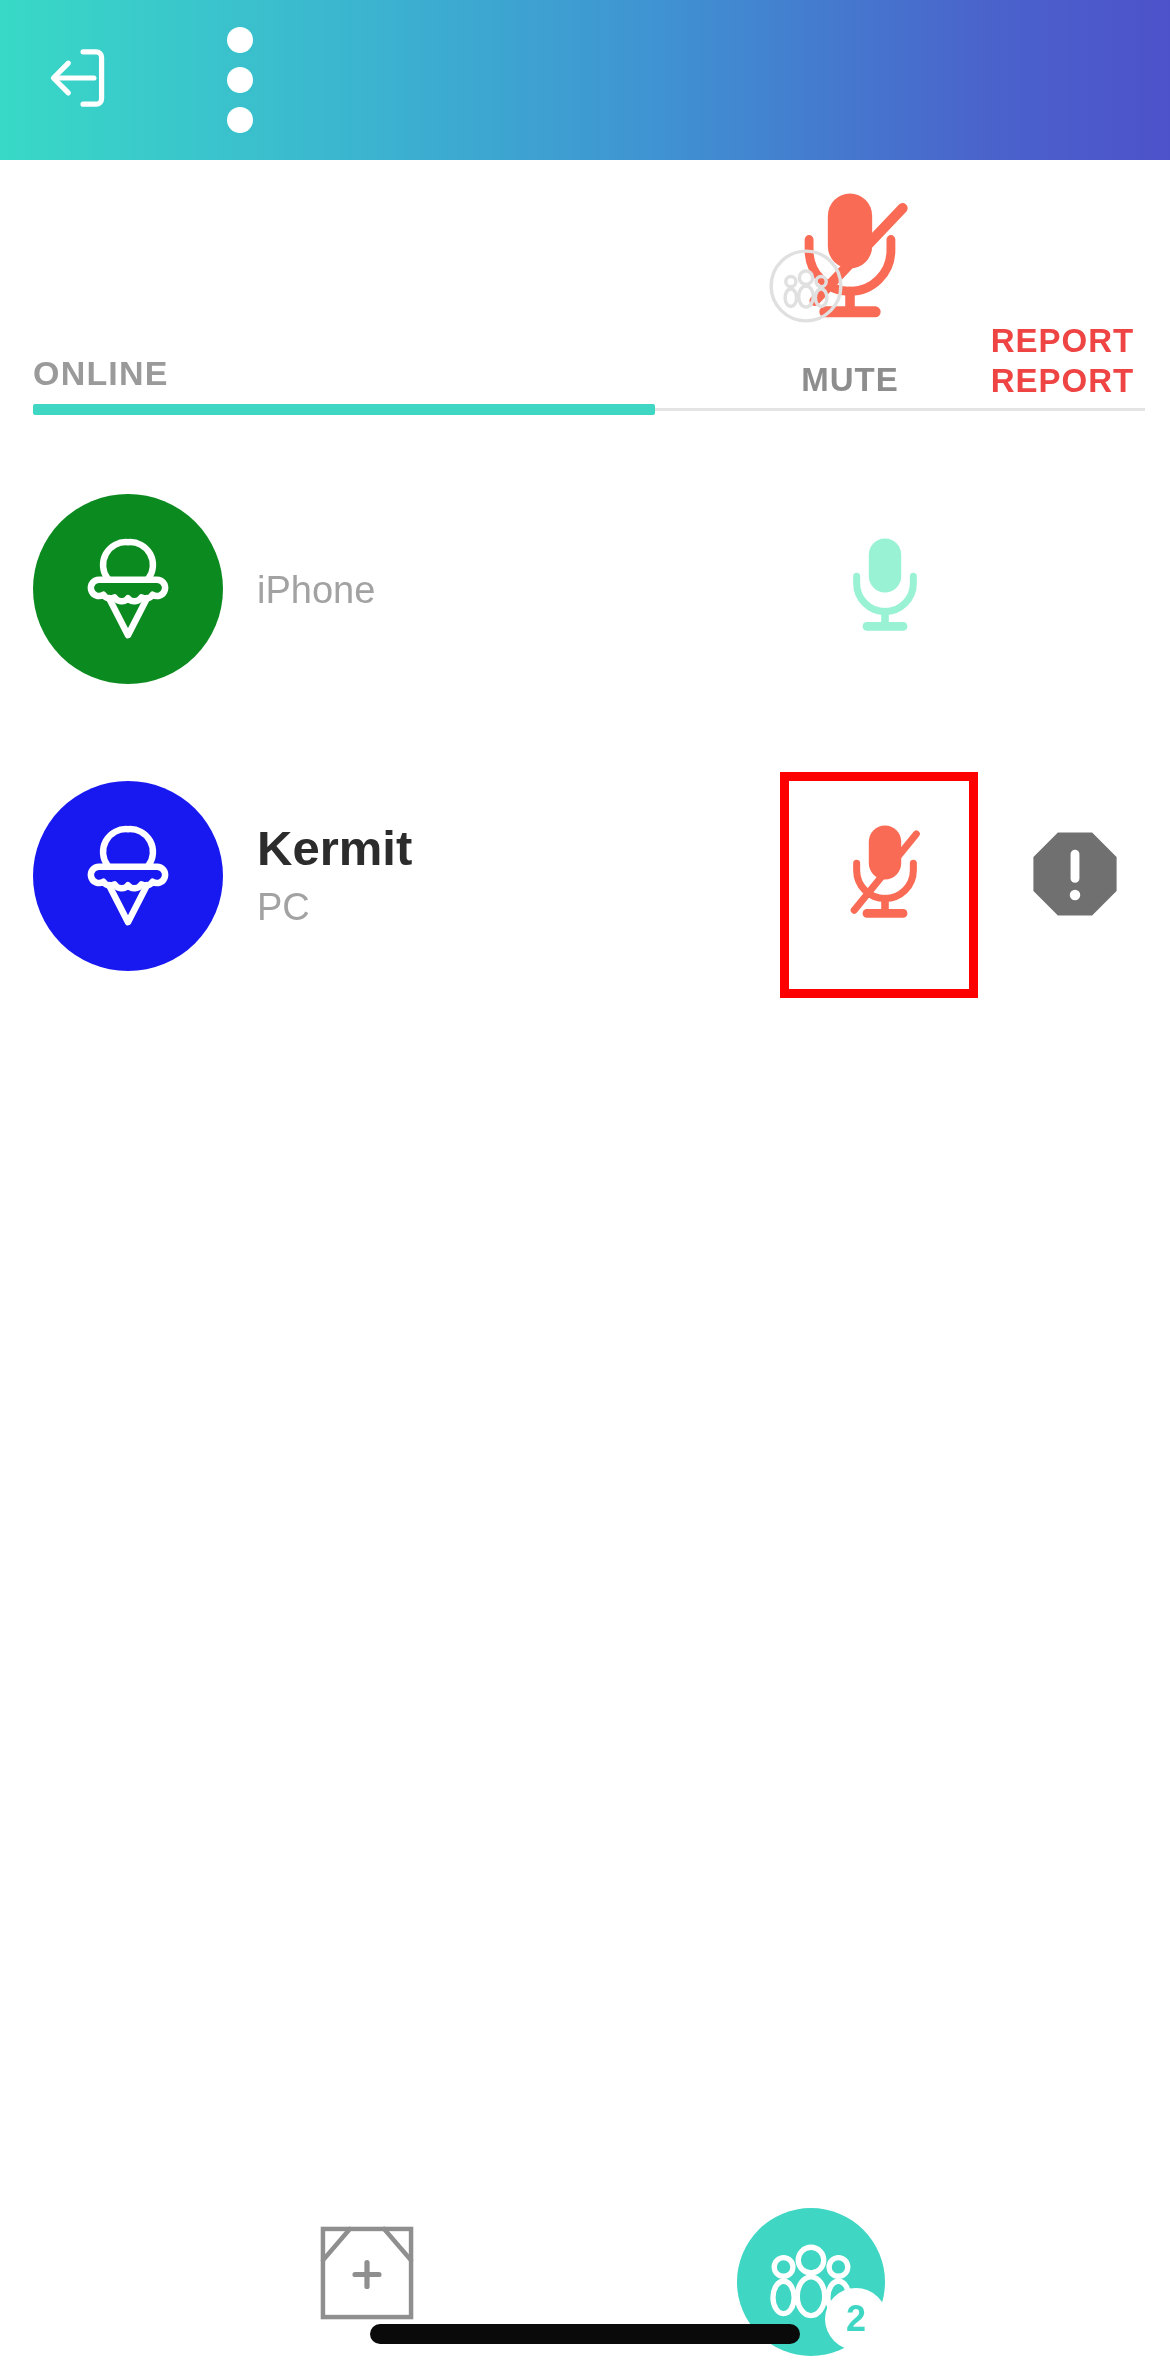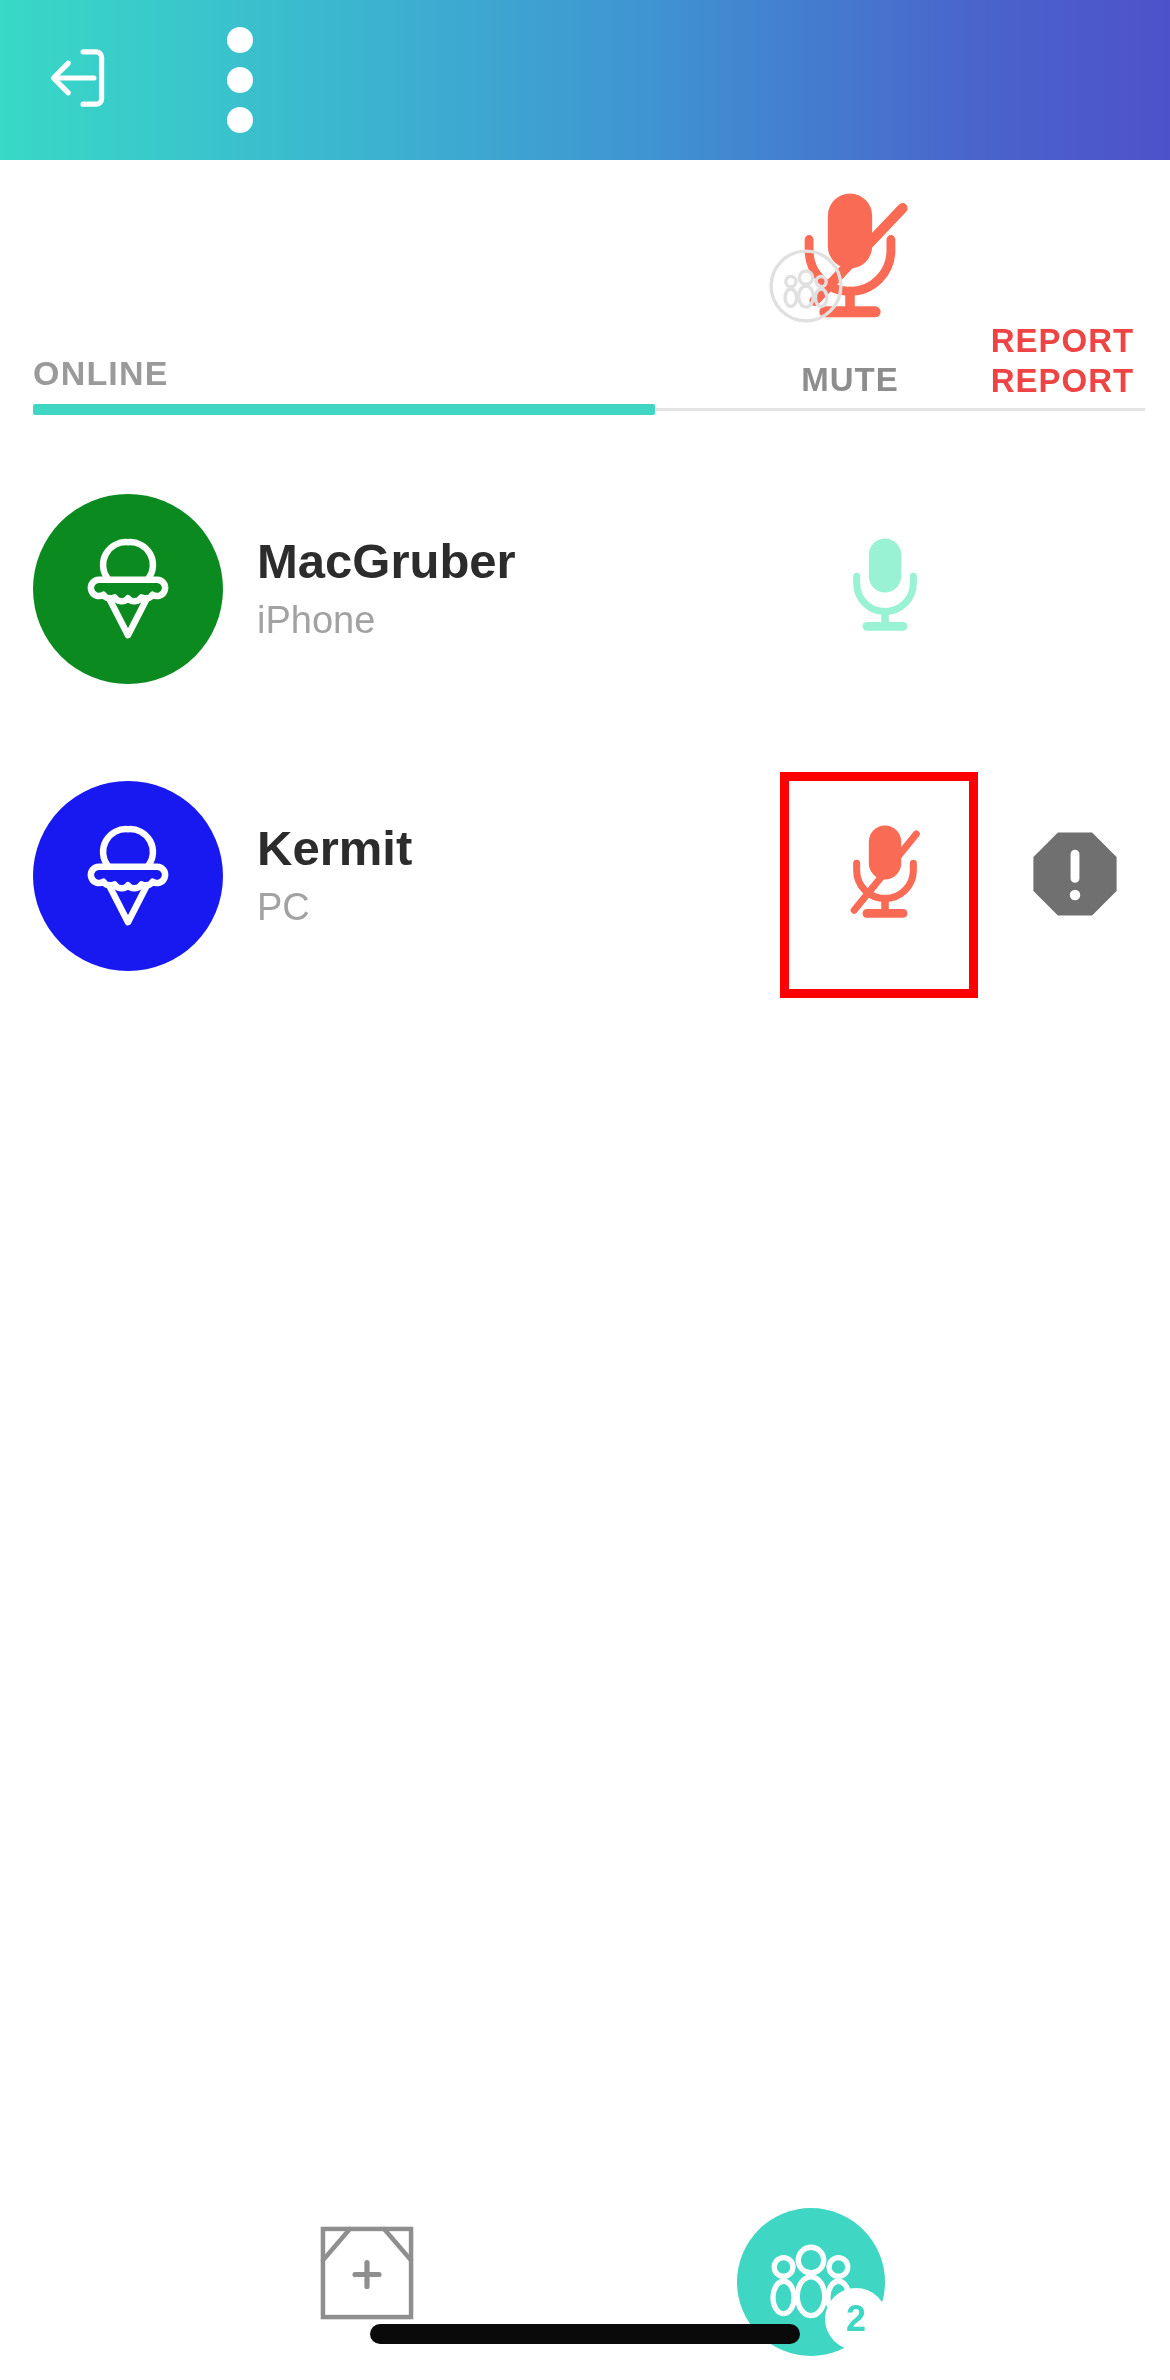--- a/index.html
+++ b/index.html
@@ -232,21 +232,20 @@
       <div class="avatar" style="background:#0b8a20;">
         <span>
           <svg width="112" height="112" viewBox="0 0 24 26" fill="none" stroke="#ffffff" stroke-width="1.5" stroke-linejoin="round" stroke-linecap="round">
             <path d="M7.3 11.1A5.3 5.3 0 0 1 12 2.6a5.3 5.3 0 0 1 4.7 8.5"></path>
             <path d="M5.4 11.3a1.9 1.9 0 1 0 .9 3.5 1.9 1.9 0 0 0 2.6.6 1.9 1.9 0 0 0 3.1.2 1.9 1.9 0 0 0 3.1-.2 1.9 1.9 0 0 0 2.6-.6 1.9 1.9 0 1 0 .9-3.5z"></path>
             <path d="M7.6 15.6 12 24.2l4.4-8.6"></path>
           </svg>
         </span>
       </div>
       <div class="names">
-        <div class="pname">MacGruber</div>
         <div class="pdev">iPhone</div>
       </div>
       <div class="rowmic">
         <span>
           <svg width="96" height="108" viewBox="0 0 34 40" fill="none">
             <rect x="11" y="2" width="12" height="20" rx="6" fill="#99f2d4"></rect>
             <path d="M6.5 16v2.6A10.5 10.5 0 0 0 17 29.1 10.5 10.5 0 0 0 27.5 18.6V16" stroke="#99f2d4" stroke-width="2.6" stroke-linecap="round" fill="none"></path>
             <path d="M17 29.1v4.9" stroke="#99f2d4" stroke-width="2.8" stroke-linecap="round"></path>
             <path d="M10.3 34.6h13.4" stroke="#99f2d4" stroke-width="3.2" stroke-linecap="round"></path>
           </svg>

